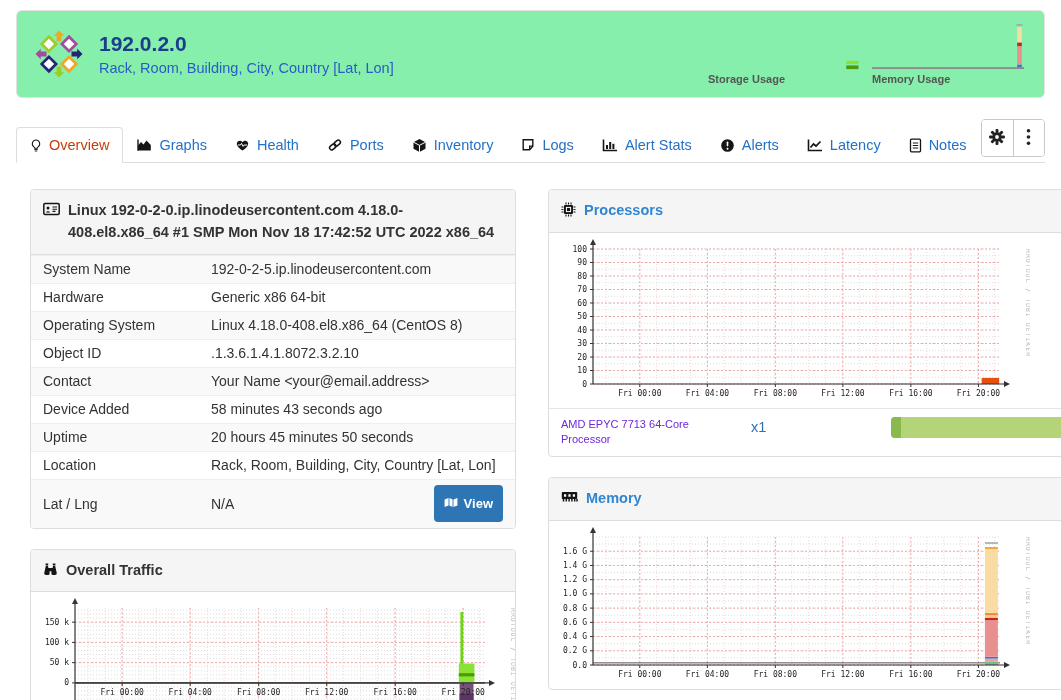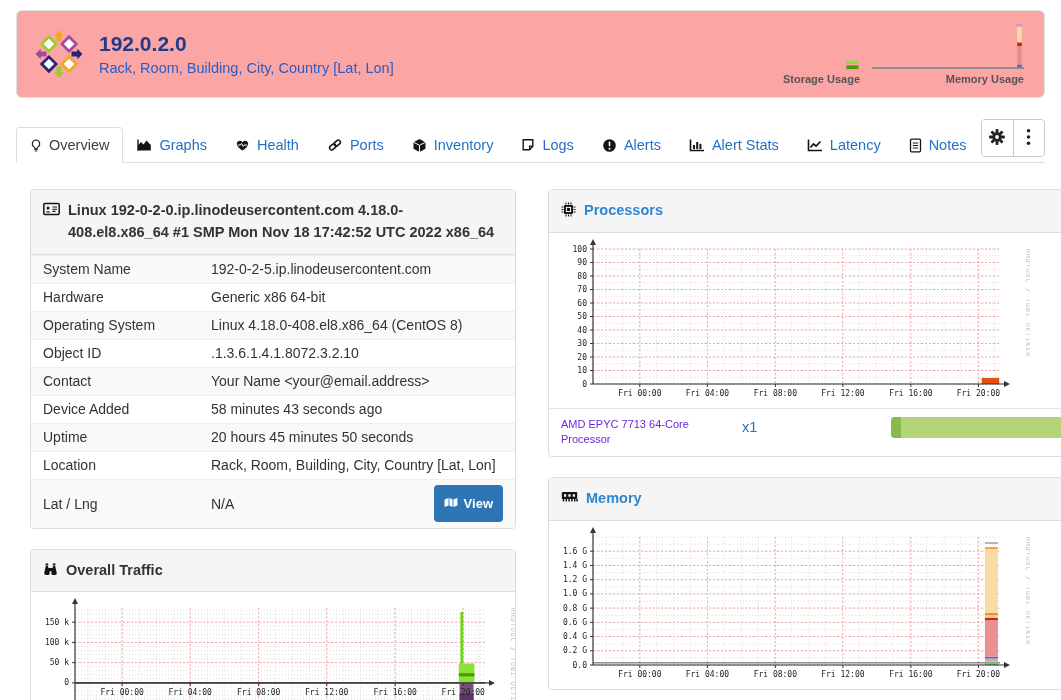--- a/index.html
+++ b/index.html
@@ -2,36 +2,36 @@
 <html><head>
 <meta charset="utf-8">
 <style>
   *{box-sizing:border-box}
   html,body{margin:0;padding:0}
   body{width:1061px;height:700px;overflow:hidden;background:#fff;
        font-family:"Liberation Sans",sans-serif;color:#333;font-size:14px}
 
   
   .header-card{position:relative;margin:10px 16px 0;height:88px;border:1px solid #e2e2e2;
-               border-radius:6px;background:#fca5a5;display:flex;align-items:center;padding:0 20px 0 18px}
+               border-radius:6px;background:#86efac;display:flex;align-items:center;padding:0 20px 0 18px}
   .logo{width:48px;height:48px;margin-right:16px;flex:none}
   .dev-id{line-height:1.2}
   .dev-title{font-size:21px;font-weight:bold;color:#1e3c8c}
   .dev-sub{font-size:14.5px;color:#2a5cc5;margin-top:4px;cursor:pointer}
   .usage-row{margin-left:auto;display:flex;gap:12px;align-items:flex-end}
-  .usage-block{width:152px;text-align:right}
+  .usage-block{width:152px;text-align:left}
   .usage-block svg{display:block;width:152px;height:46px;cursor:pointer}
   .usage-label{font-size:11px;font-weight:bold;color:#555;margin-top:3px}
 
   
   .tabs{display:flex;align-items:flex-end;margin:21px 16px 0;border-bottom:1px solid #ddd;position:relative}
   .tab{display:flex;align-items:center;gap:7px;padding:9px 13px;font-size:14.5px;color:#2471c8;
        text-decoration:none;border:1px solid transparent;border-radius:4px 4px 0 0;margin-bottom:-1px;
        cursor:pointer;white-space:nowrap}
-  .tab.active{color:#404040;background:#fff;border-color:#ddd #ddd #fff}
+  .tab.active{color:#c2410c;background:#fff;border-color:#ddd #ddd #fff}
   .ticon{display:flex;align-items:center}
   .btn-group{margin-left:auto;margin-bottom:5px;display:flex;border:1px solid #c8c8c8;border-radius:4px;
              overflow:hidden;background:#fff}
   .btn-group button{width:41px;height:36px;background:#fff;border:none;display:flex;align-items:center;
                     justify-content:center;cursor:pointer}
   .btn-group button + button{border-left:1px solid #c8c8c8}
 
   
   .content{display:flex;gap:32px;padding:26px 30px 0;align-items:flex-start}
   .col-left{width:486px;flex:none}
@@ -52,21 +52,21 @@
             font-weight:bold;padding:11px 10px;display:inline-flex;gap:6px;align-items:center;cursor:pointer;
             font-family:"Liberation Sans",sans-serif}
 
   
   .chart{padding:6px 0 2px;cursor:pointer}
   .chart svg{display:block}
 
   
   .cpu-row{display:flex;align-items:center;padding:8px 12px 10px;border-top:1px solid #e5e5e5}
   .cpu-link{color:#6d28d9;font-size:11px;width:150px;line-height:1.35;cursor:pointer}
-  .cpu-count{color:#2e70b8;font-size:14.5px;margin-left:31px;align-self:flex-start;margin-top:2px;cursor:pointer}
+  .cpu-count{color:#2e70b8;font-size:14.5px;margin-left:40px;align-self:flex-start;margin-top:2px;cursor:pointer}
   .progress{margin-left:auto;width:196px;height:21px;background:#b3d578;border-radius:4px;position:relative;
             overflow:hidden;align-self:flex-start}
   .progress .fill{position:absolute;left:0;top:0;bottom:0;background:#8ab94e}
   .progress .ptext{position:absolute;right:7px;top:0;line-height:21px;color:#fff;font-weight:bold;font-size:13px}
 </style>
 </head>
 <body>
 
 <div class="header-card">
   <svg class="logo" viewBox="0 0 100 100">
@@ -161,38 +161,38 @@
     <span class="ticon">
         <svg width="14" height="14" viewBox="0 0 14 14">
           <path d="M2.2 1.8h9.6v6.4l-3.2 3.6H2.2z" fill="none" stroke="#151515" stroke-width="1.4"></path>
           <path d="M8.6 11.4V8.2h3.2" fill="none" stroke="#151515" stroke-width="1.2"></path>
         </svg>
       </span>
     <span>Logs</span>
   </a>
   <a class="tab">
     <span class="ticon">
-        <svg width="15" height="15" viewBox="0 0 15 15">
-          <circle cx="7.5" cy="7.5" r="6.3" fill="#151515"></circle>
-          <rect x="6.7" y="3.4" width="1.6" height="5" rx="0.8" fill="#fff"></rect>
-          <circle cx="7.5" cy="10.7" r="1" fill="#fff"></circle>
-        </svg>
-      </span>
-    <span>Alerts</span>
-  </a>
-  <a class="tab">
-    <span class="ticon">
         <svg width="16" height="14" viewBox="0 0 16 14">
           <path d="M1.5 1.5v11H15" fill="none" stroke="#151515" stroke-width="1.6"></path>
           <rect x="4" y="7" width="2" height="4" fill="#151515"></rect>
           <rect x="7.2" y="4" width="2" height="7" fill="#151515"></rect>
           <rect x="10.4" y="5.8" width="2" height="5.2" fill="#151515"></rect>
         </svg>
       </span>
     <span>Alert Stats</span>
+  </a>
+  <a class="tab">
+    <span class="ticon">
+        <svg width="15" height="15" viewBox="0 0 15 15">
+          <circle cx="7.5" cy="7.5" r="6.3" fill="#151515"></circle>
+          <rect x="6.7" y="3.4" width="1.6" height="5" rx="0.8" fill="#fff"></rect>
+          <circle cx="7.5" cy="10.7" r="1" fill="#fff"></circle>
+        </svg>
+      </span>
+    <span>Alerts</span>
   </a>
   <a class="tab">
     <span class="ticon">
         <svg width="16" height="14" viewBox="0 0 16 14">
           <path d="M1.5 1.5v11H15" fill="none" stroke="#151515" stroke-width="1.6"></path>
           <path d="M3.5 9.5 6.5 6 9 8 13.5 3.5" fill="none" stroke="#151515" stroke-width="1.7"></path>
         </svg>
       </span>
     <span>Latency</span>
   </a>

